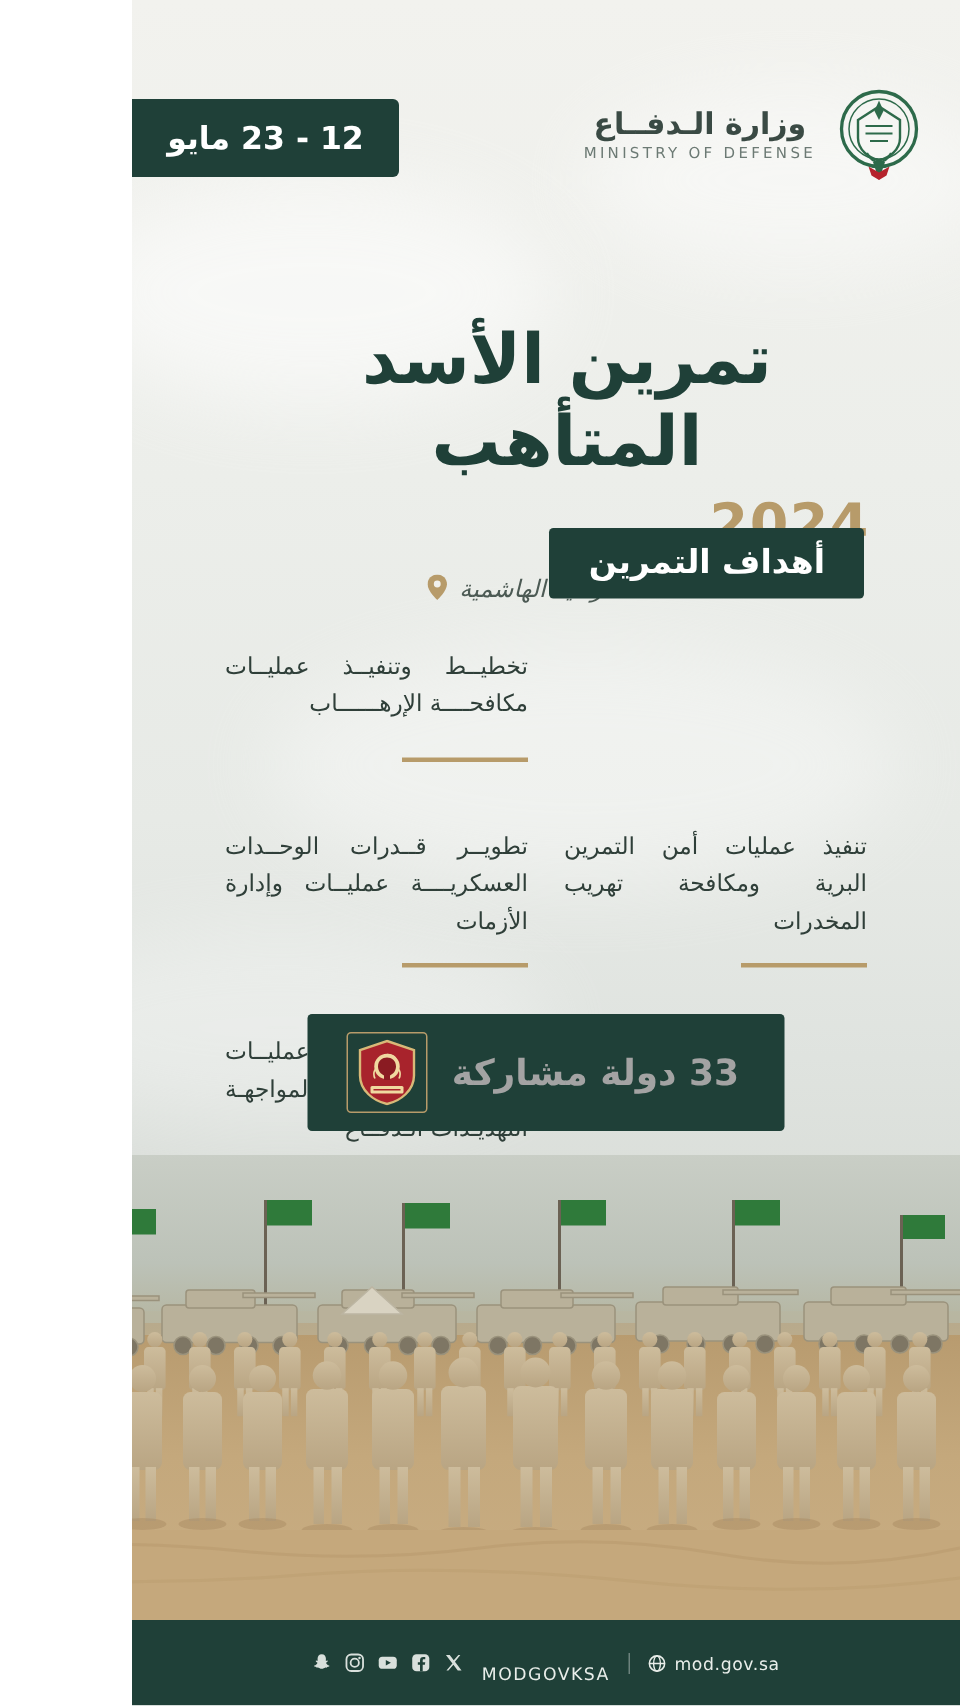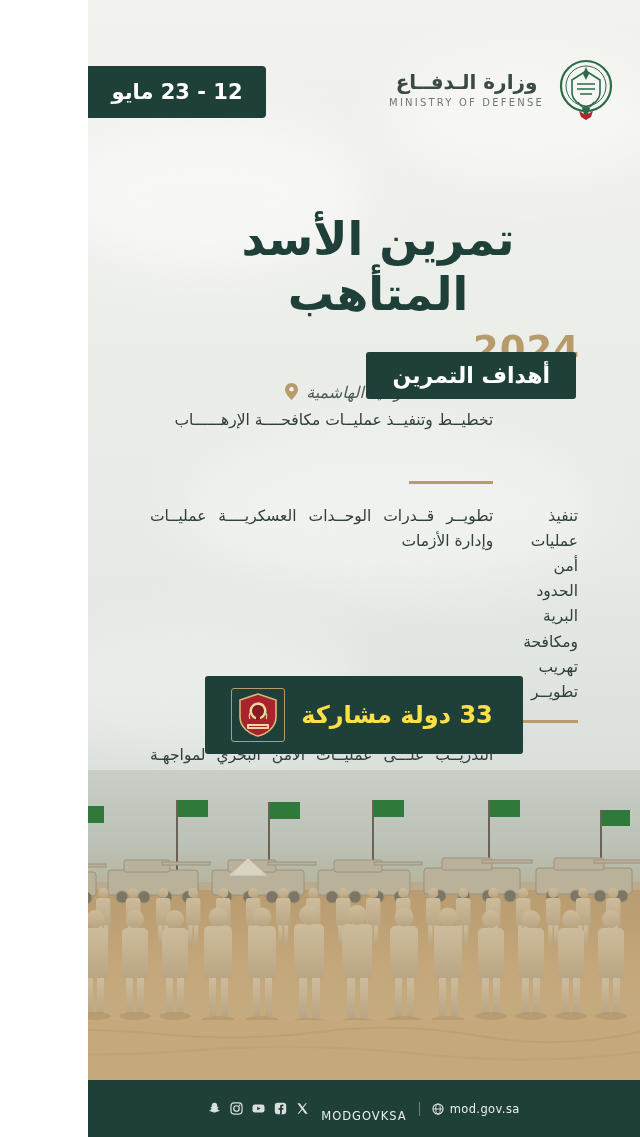--- a/index.html
+++ b/index.html
@@ -140,23 +140,24 @@
     padding: 11px 26px;
     border-radius: 3px;
   }
 
   .grid {
     position: absolute;
     top: 340px;
     left: 62px;
     right: 62px;
     display: grid;
-    grid-template-columns: 1fr;
+    grid-template-columns: 1fr 1fr;
     column-gap: 30px;
     row-gap: 0px;
+    gap: 24px;
   }
   .cell {
     position: relative;
     padding: 12px 0 26px 0;
     min-height: 96px;
   }
   .cell .text {
     font-size: 15.5px;
     line-height: 1.62;
     color: #2f3f39;
@@ -178,21 +179,21 @@
   
   .countries {
     position: absolute;
     top: 676px;
     left: 0; right: 0;
     display: flex;
     justify-content: center;
   }
   .countries .bar {
     background: #1f4038;
-    color: #fde047;
+    color: #a3a3a3;
     font-size: 24px;
     font-weight: bold;
     padding: 12px 30px 12px 26px;
     display: flex;
     align-items: center;
     gap: 16px;
     border-radius: 3px;
     direction: rtl;
   }
   .countries .badge {
@@ -296,21 +297,21 @@
     <div class="cell spacer" style="grid-column:2;grid-row:1;min-height:56px;"></div>
 
     <div class="cell rule" style="grid-column:2;grid-row:2;">
       <div class="text">تخطيــط وتنفيــذ عمليــات مكافحــــة الإرهــــــاب</div>
     </div>
 
     <div class="cell rule" style="grid-column:2;grid-row:3;">
       <div class="text">تطويــر قــدرات الوحــدات العسكريــــة عمليــات وإدارة الأزمات</div>
     </div>
     <div class="cell rule" style="grid-column:1;grid-row:3;">
-      <div class="text">تنفيذ عمليات أمن الحدود البرية ومكافحة تهريب تطويــر</div>
+      <div class="text">تنفيذ عمليات أمن التمرين البرية ومكافحة تهريب المخدرات</div>
     </div>
 
     <div class="cell rule" style="grid-column:2;grid-row:4;">
       <div class="text">التدريــب علـــى عمليــات الأمن البحري لمواجهـة التهديـدات الـدفــاع</div>
     </div>
     <div class="cell spacer" style="grid-column:1;grid-row:4;"></div>
   </div>
 
   <div class="countries">
     <div class="bar">

